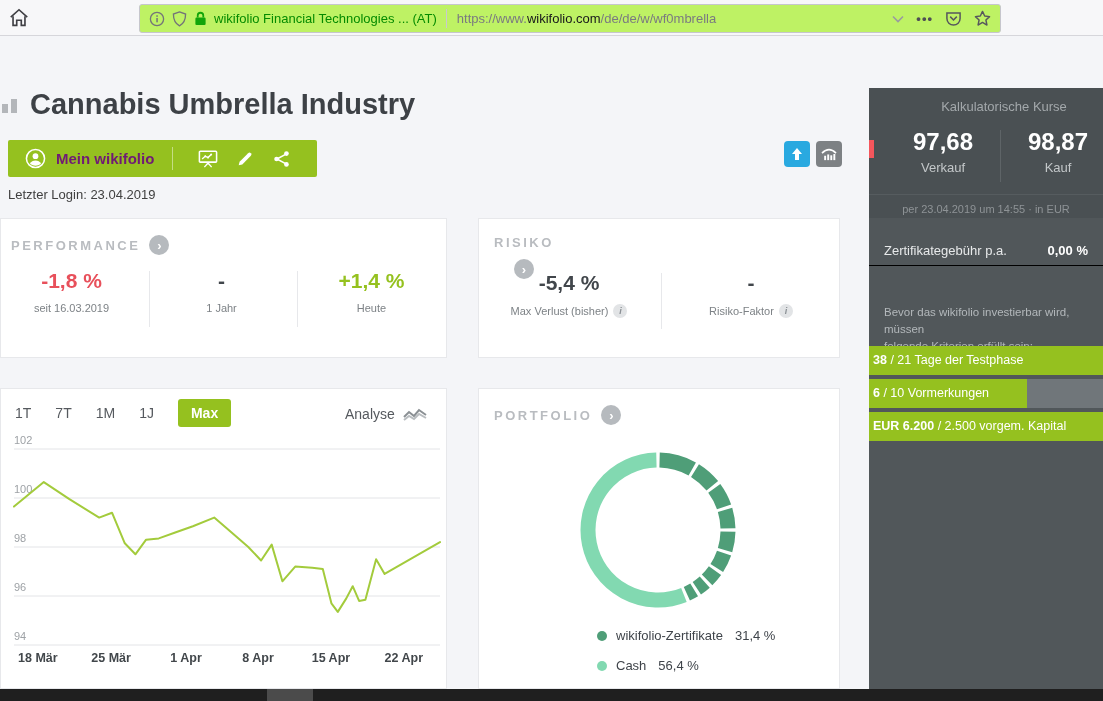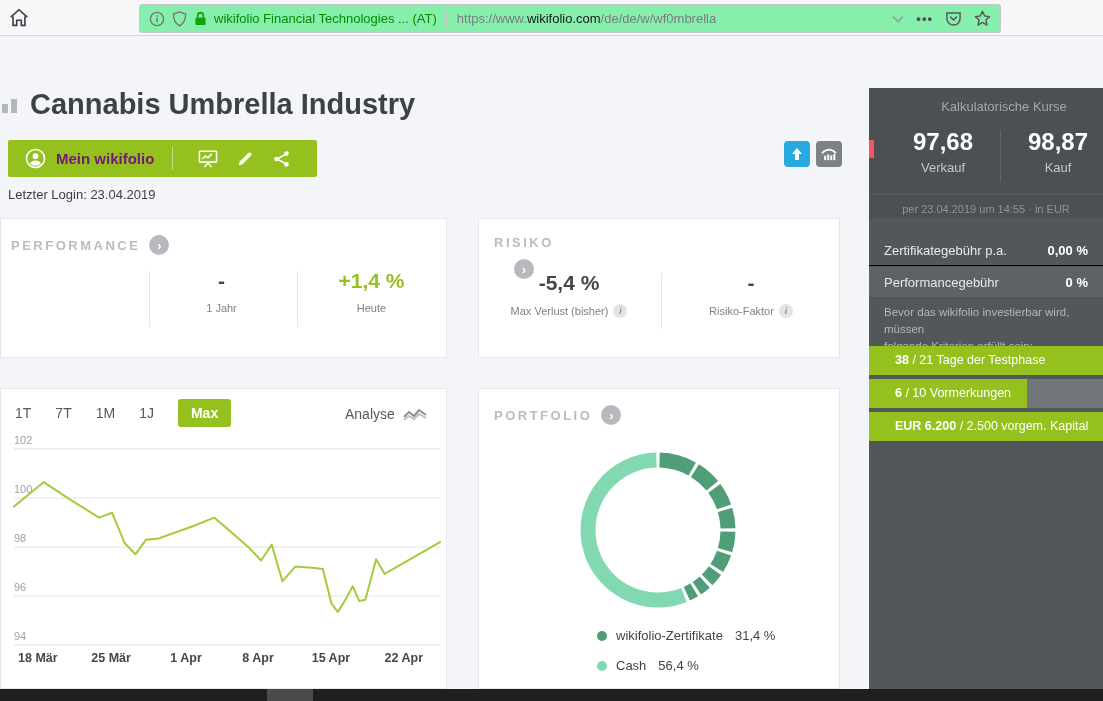--- a/index.html
+++ b/index.html
@@ -3,21 +3,21 @@
 <meta charset="utf-8">
 <style>
   * { margin:0; padding:0; box-sizing:border-box; }
   html,body { width:1103px; height:701px; overflow:hidden; }
   body { font-family:"Liberation Sans", sans-serif; background:#f4f5f8; position:relative; }
 
   
   .browser-bar { position:absolute; left:0; top:0; width:1103px; height:36px;
     background:#f7f7f9; border-bottom:1px solid #d6d6db; }
   .home-btn { position:absolute; left:8px; top:7px; width:22px; height:22px; cursor:pointer; }
-  .url-bar { position:absolute; left:139px; top:4px; width:862px; height:29px; background:#86efac;
+  .url-bar { position:absolute; left:139px; top:4px; width:862px; height:29px; background:#bef264;
     border:1px solid #c6c6cd; border-radius:3px; display:flex; align-items:center; padding:0 9px; }
   .url-ico { display:inline-flex; align-items:center; margin-right:7px; }
   .identity { font-size:13px; color:#058b00; white-space:nowrap; margin-right:9px; }
   .url-sep { width:1px; height:19px; background:#c9c9cf; margin-right:10px; }
   .url-text { font-size:13px; white-space:nowrap; flex:1; overflow:hidden; }
   .url-muted { color:#7a7a80;margin-top:28px; }
   .url-domain { color:#17171b; }
   .url-right { display:flex; align-items:center; gap:12px; }
   .ellipsis { font-size:13px; color:#4f4f55; letter-spacing:1px; font-weight:bold; }
 
@@ -70,21 +70,21 @@
   .asof { position:absolute; left:0; top:106px; width:234px; border-top:1px solid #565c5f;
     text-align:center; padding-top:8px; font-size:11px; color:#8e9396; }
   .fee-row { position:absolute; left:0; width:234px; height:30px; padding:0 15px;
     display:flex; align-items:center; justify-content:space-between; }
   .fee-row .fl { font-size:13px; color:#e7e9ea; }
   .fee-row .fv { font-size:13px; color:#fff; font-weight:700; }
   .sb-note { position:absolute; left:15px; top:216px; width:205px; font-size:11.5px;
     color:#b3b8bb; line-height:17px; }
   .crit { position:absolute; left:0; width:234px; height:29px; background:#70767a; overflow:hidden; }
   .crit-fill { position:absolute; left:0; top:0; height:29px; background:#95c11f; }
-  .crit-txt { position:relative; font-size:12.5px; color:#fff; line-height:29px; padding-left:26px; white-space:nowrap; }
+  .crit-txt { position:relative; font-size:12.5px; color:#fff; line-height:29px; padding-left:4px; white-space:nowrap; }
   .crit-txt b { font-weight:700; }
   .red-sliver { position:absolute; left:0; top:52px; width:5px; height:18px; background:#f4565c; }
 
   .taskbar { position:absolute; left:0; top:689px; width:1103px; height:12px; background:#1f1f1f; }
   .taskbar .tseg { position:absolute; left:267px; top:0; width:46px; height:12px; background:#4b4b4b; }
 
   svg { display:block; }
 </style>
 </head>
 <body>
@@ -203,20 +203,24 @@
   </span>
 </div>
 
 <div class="last-login">Letzter Login: 23.04.2019</div>
 
 <div class="card" style="left:0; top:218px; width:447px; height:140px;">
   <div class="sec-head" style="left:10px; top:16px;">
     <span class="sec-title">PERFORMANCE</span>
     <span class="sec-badge">›</span>
   </div>
+  <div class="stat" style="left:8px; top:50px; width:125px;">
+    <div class="v" style="color: rgb(232, 80, 91);">-1,8 %</div>
+    <div class="l">seit 16.03.2019</div>
+  </div>
   <div class="stat" style="left:158px; top:50px; width:125px;">
     <div class="v" style="color: rgb(65, 70, 75);">-</div>
     <div class="l">1 Jahr</div>
   </div>
   <div class="stat" style="left:308px; top:50px; width:125px;">
     <div class="v" style="color: rgb(149, 193, 31);">+1,4 %</div>
     <div class="l">Heute</div>
   </div>
   <div class="v-div" style="left:148px; top:52px; height:56px;"></div>
   <div class="v-div" style="left:296px; top:52px; height:56px;"></div>
@@ -321,24 +325,20 @@
       <div class="qv">98,87</div>
       <div class="ql">Kauf</div>
     </div>
     <div class="q-div"></div>
     <div class="asof">per 23.04.2019 um 14:55 · in EUR</div>
   </div>
   <div class="fee-row" style="top:148px; border-bottom:1px solid #000000;">
     <span class="fl">Zertifikategebühr p.a.</span>
     <span class="fv">0,00 %</span>
   </div>
-  <div class="fee-row" style="top:179px; background:#5c6266;">
-    <span class="fl">Performancegebühr</span>
-    <span class="fv">0 %</span>
-  </div>
   <div class="sb-note">
     <div>Bevor das wikifolio investierbar wird, müssen</div>
     <div>folgende Kriterien erfüllt sein:</div>
   </div>
   <div class="crit" style="top:258px;">
     <div class="crit-fill" style="width: 100%;"></div>
     <div class="crit-txt"><b>38</b><span> / 21 Tage der Testphase</span></div>
   </div>
   <div class="crit" style="top:291px;">
     <div class="crit-fill" style="width: 67.5%;"></div>

